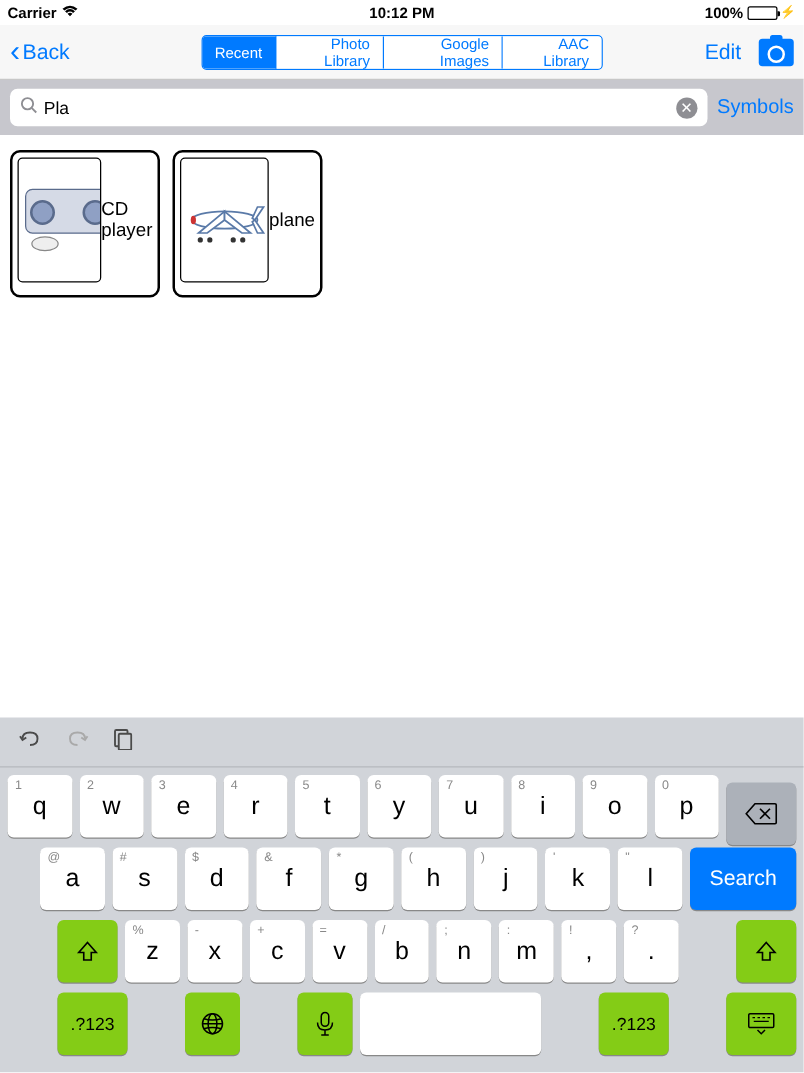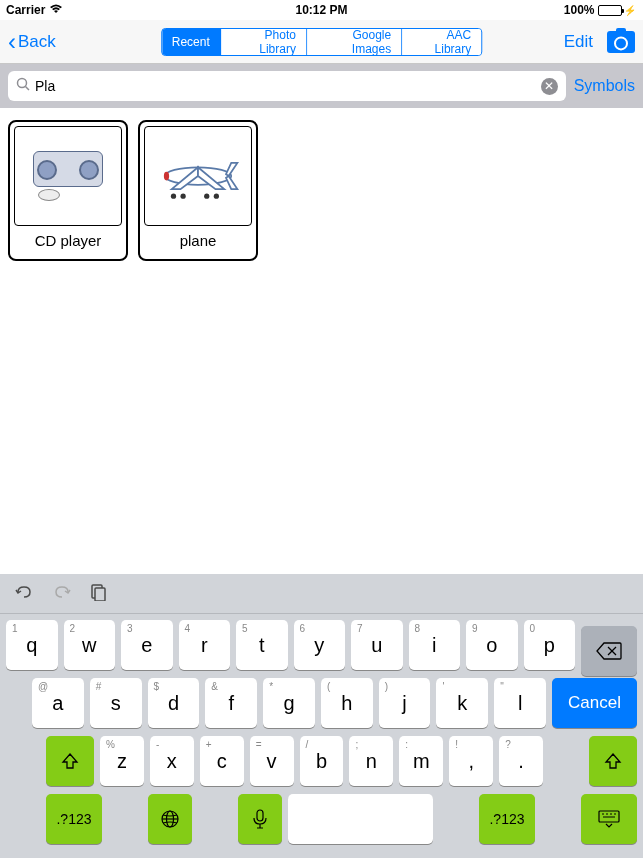--- a/index.html
+++ b/index.html
@@ -29,21 +29,21 @@
     .camera-btn::after { content: ''; position: absolute; top: 50%; left: 50%; transform: translate(-50%, -40%); width: 10px; height: 10px; border: 2px solid #fff; border-radius: 50%; }
     
     .search-bar { background: #c7c7cd; padding: 7px 8px; display: flex; align-items: center; gap: 8px; }
     .search-field { flex: 1; background: #ffffff; border-radius: 6px; height: 30px; display: flex; align-items: center; padding: 0 8px; }
     .search-icon { color: #8e8e93; margin-right: 5px; }
     .search-input { border: none; outline: none; flex: 1; font-size: 14px; }
     .clear-btn { width: 17px; height: 17px; background: #8e8e93; border-radius: 50%; color: #fff; display: flex; align-items: center; justify-content: center; font-size: 12px; cursor: pointer; }
     .cancel-btn { color: #007aff; font-size: 16px; cursor: pointer; }
     
     .results { padding: 12px 8px; display: flex; gap: 10px; }
-    .card { width: 120px; border: 2px solid #000; border-radius: 8px; padding: 4px; display: flex; flex-direction: column; align-items: center; cursor: pointer; }
+    .card { width: 120px; border: 2px solid #000; border-radius: 8px; padding: 4px; display: flex; flex-direction: row; align-items: center; cursor: pointer; }
     .card-img { width: 108px; height: 100px; border: 1px solid #000; border-radius: 4px; display: flex; align-items: center; justify-content: center; margin-bottom: 6px; overflow: hidden; }
     .card-label { font-size: 15px; padding-bottom: 6px; }
     
     .keyboard { position: absolute; bottom: 0; left: 0; right: 0; background: #d1d4d9; }
     .kb-toolbar { height: 40px; display: flex; align-items: center; gap: 18px; padding: 0 14px; border-bottom: 1px solid #b5b8bd; }
     .kb-tool { color: #4b4b4b; cursor: pointer; }
     .kb-tool.disabled { color: #a9a9a9; }
     
     .kb-rows { padding: 6px 4px; }
     .kb-row { display: flex; gap: 6px; margin-bottom: 8px; padding: 0 2px; }
@@ -254,21 +254,21 @@
           </div>
           <div class="key">
             <span class="key-alt">'</span>
             <span class="key-main">k</span>
           </div>
           <div class="key">
             <span class="key-alt">"</span>
             <span class="key-main">l</span>
           </div>
         </div>
-      <div class="key search">Cancel</div>
+      <div class="key search">Search</div>
     </div>
     <div class="kb-row">
       <div class="key special shift">
         <svg width="20" height="20" viewBox="0 0 20 20">
             <path d="M10 3 L17 11 L13 11 L13 17 L7 17 L7 11 L3 11 Z" stroke="#000" stroke-width="1.3" fill="none"></path>
           </svg>
       </div>
       <div id="kb-row-3" style="display:flex;gap:6px;flex:1;">
           <div class="key">
             <span class="key-alt">%</span>

